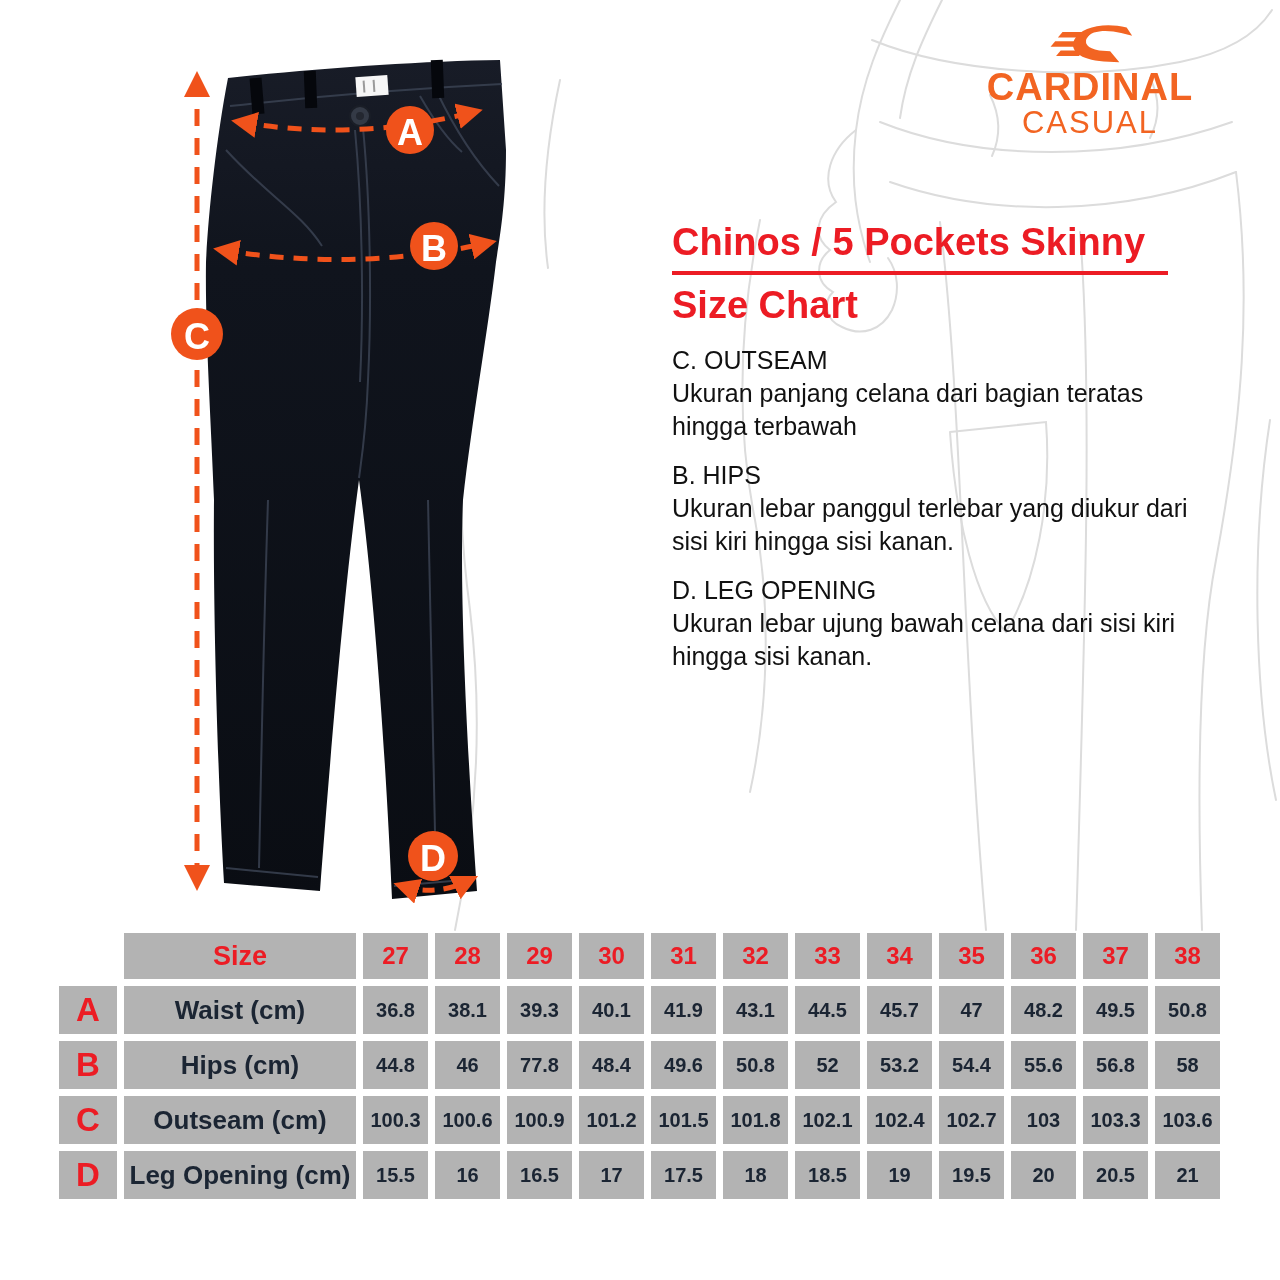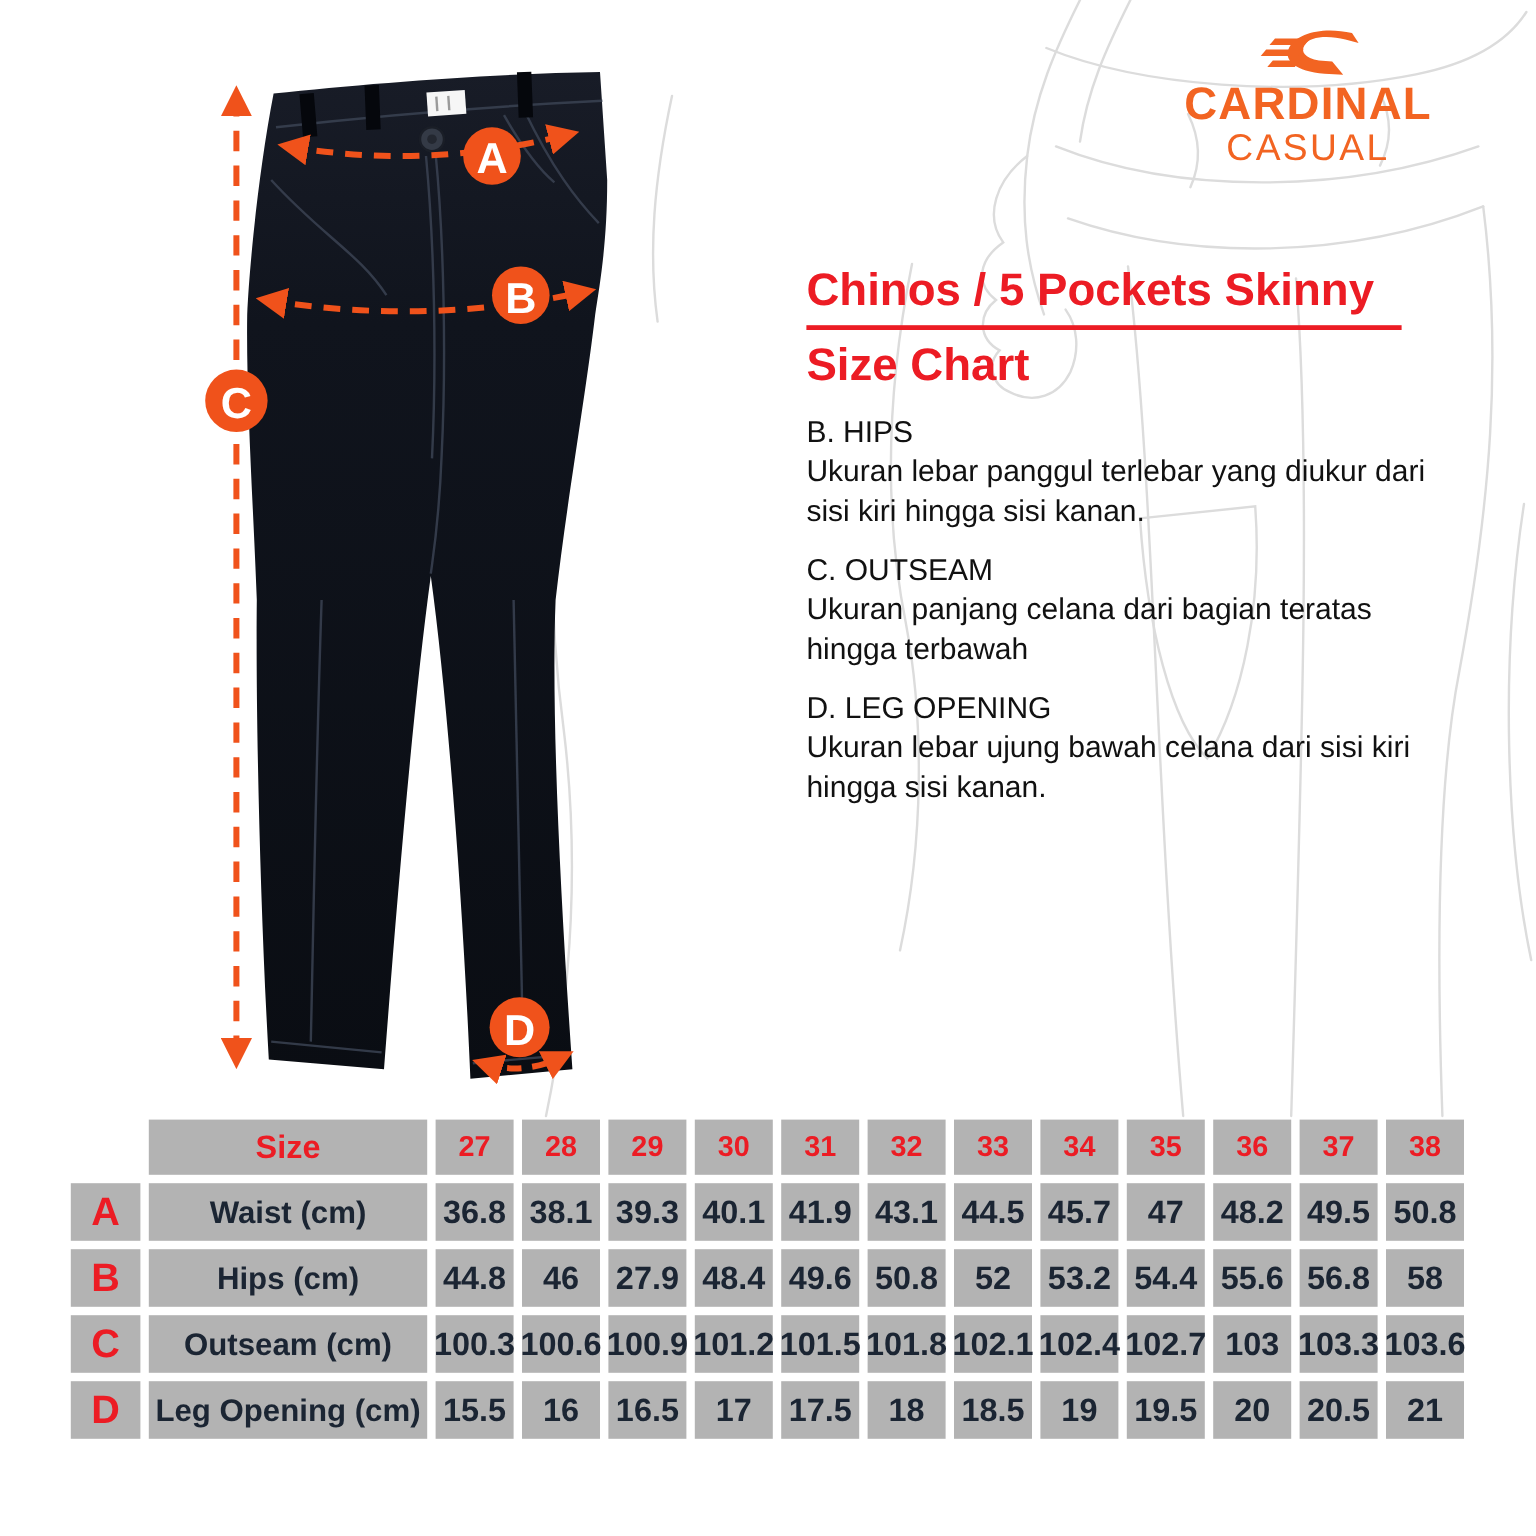--- a/index.html
+++ b/index.html
@@ -38,21 +38,21 @@
   }
   .size-table .cell {
     background:#B3B3B3; display:flex; align-items:center; justify-content:center;
     font-weight:bold; color:#1B2533;
   }
   .size-table .spacer { background:transparent; }
   .size-table .head-label { color:#EC1C24; font-size:27px; }
   .size-table .size-num  { color:#EC1C24; font-size:24px; }
   .size-table .letter    { color:#EC1C24; font-size:33px; }
   .size-table .row-label { font-size:26px; }
-  .size-table .value     { font-size:27px; }
+  .size-table .value     { font-size:20px; }
 </style>
 </head>
 <body>
 
 <div class="canvas">
 
   <svg class="sketch" width="1280" height="1280" viewBox="0 0 1280 1280">
     <g fill="none" stroke="#DCDCDC" stroke-width="2" stroke-linecap="round">
       <path d="M900,0 C880,40 862,80 856,130 C850,182 856,222 870,262"></path>
       <path d="M942,0 C922,40 906,75 900,118"></path>
@@ -165,28 +165,28 @@
     <div class="logo-line1">CARDINAL</div>
     <div class="logo-line2">CASUAL</div>
   </div>
 
   <div class="info">
     <h1>Chinos / 5 Pockets Skinny</h1>
     <div class="title-rule"></div>
     <h2>Size Chart</h2>
 
     <div class="sec">
+      <h3>C. OUTSEAM</h3>
+      <p>Ukuran panjang celana dari bagian teratas
+hingga terbawah</p>
+    </div>
+    <div class="sec">
       <h3>B. HIPS</h3>
       <p>Ukuran lebar panggul terlebar yang diukur dari
 sisi kiri hingga sisi kanan.</p>
-    </div>
-    <div class="sec">
-      <h3>C. OUTSEAM</h3>
-      <p>Ukuran panjang celana dari bagian teratas
-hingga terbawah</p>
     </div>
     <div class="sec">
       <h3>D. LEG OPENING</h3>
       <p>Ukuran lebar ujung bawah celana dari sisi kiri
 hingga sisi kanan.</p>
     </div>
 
   </div>
 
   <div class="size-table" id="size-table">
@@ -215,21 +215,21 @@
       <div class="cell value">44.5</div>
       <div class="cell value">45.7</div>
       <div class="cell value">47</div>
       <div class="cell value">48.2</div>
       <div class="cell value">49.5</div>
       <div class="cell value">50.8</div>
       <div class="cell letter">B</div>
       <div class="cell row-label">Hips (cm)</div>
       <div class="cell value">44.8</div>
       <div class="cell value">46</div>
-      <div class="cell value">27.9</div>
+      <div class="cell value">77.8</div>
       <div class="cell value">48.4</div>
       <div class="cell value">49.6</div>
       <div class="cell value">50.8</div>
       <div class="cell value">52</div>
       <div class="cell value">53.2</div>
       <div class="cell value">54.4</div>
       <div class="cell value">55.6</div>
       <div class="cell value">56.8</div>
       <div class="cell value">58</div>
       <div class="cell letter">C</div>

